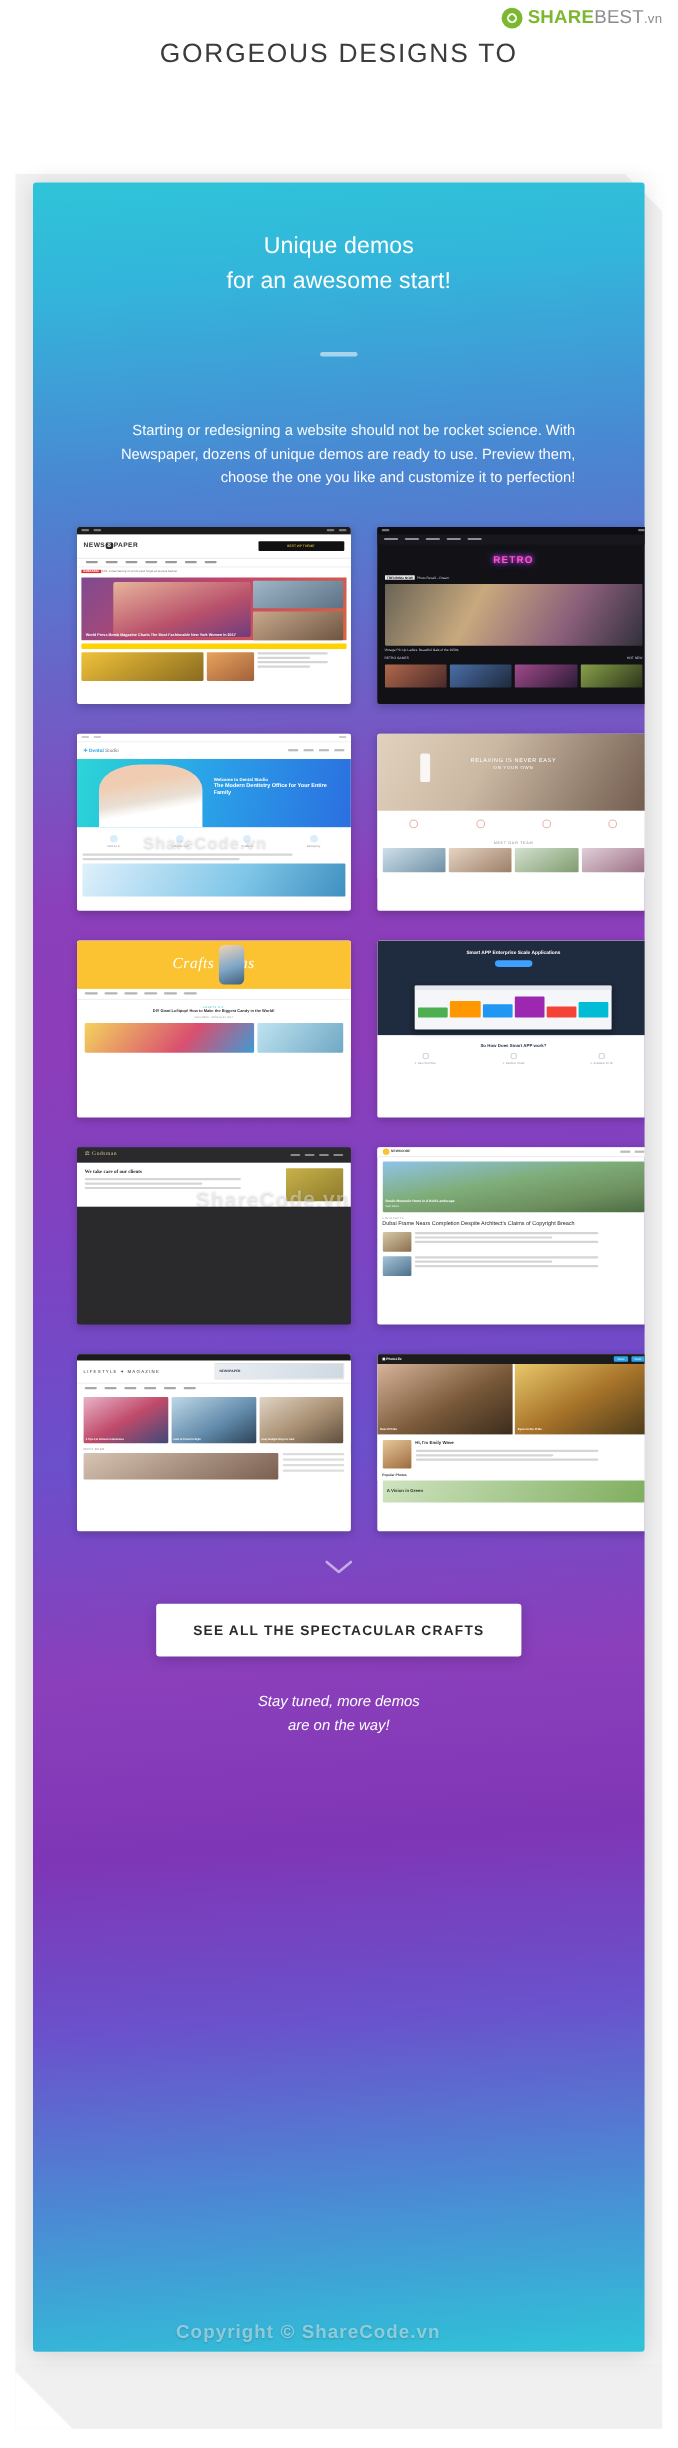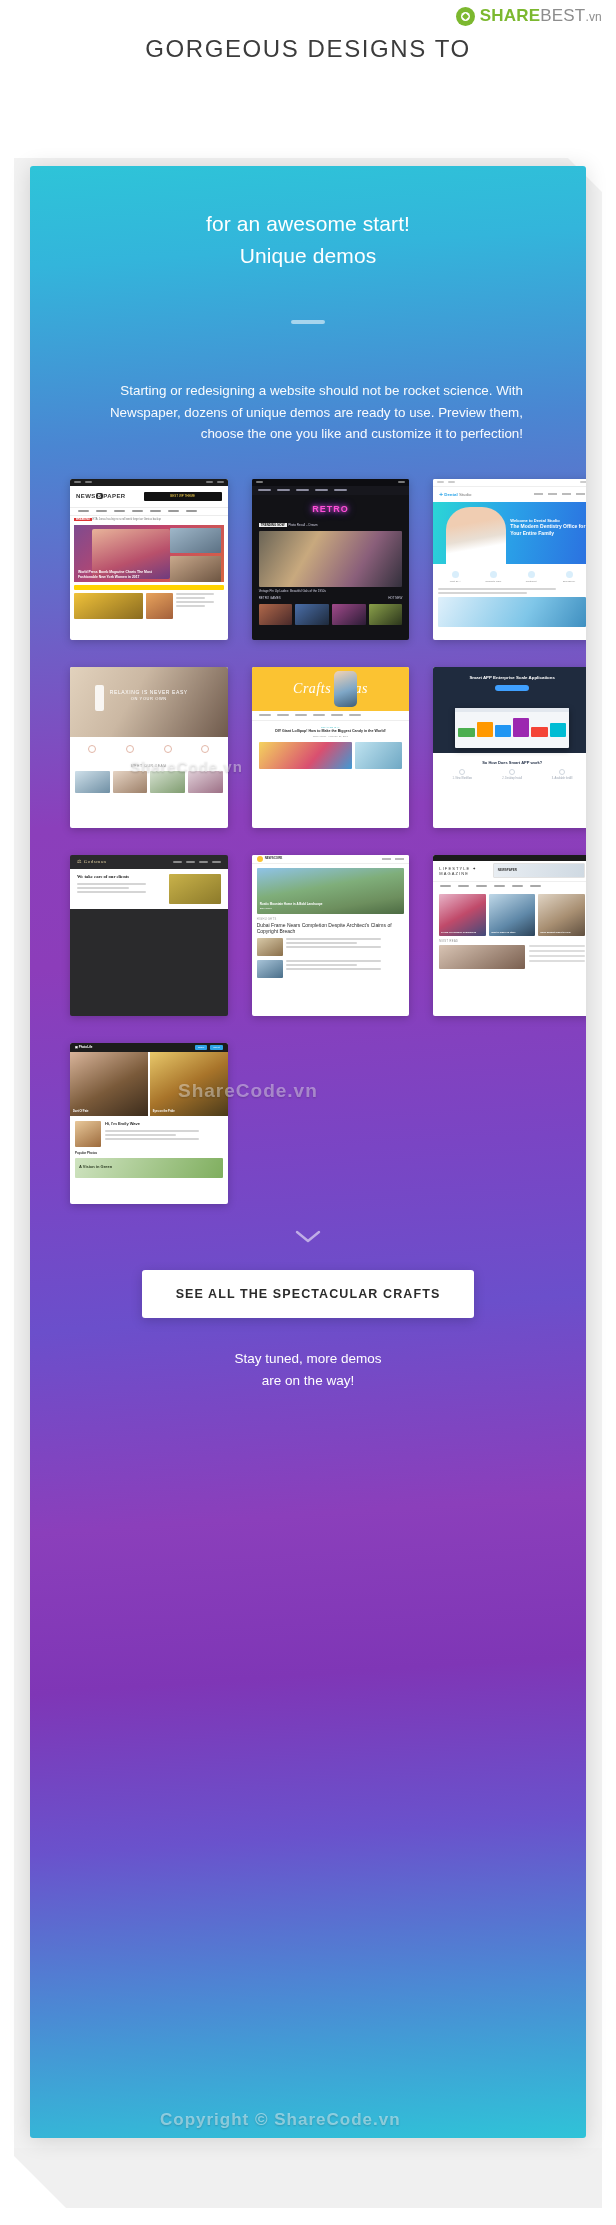--- a/index.html
+++ b/index.html
@@ -93,21 +93,21 @@
   }
   .card-desc {
     margin:56px auto 0; width:430px; text-align:right;
     color:#ffffff; font-size:13.4px; line-height:1.62; font-weight:400;
     opacity:.97;
   }
 
   
   .grid {
     margin:34px auto 0; width:561px;
-    display:grid; grid-template-columns:repeat(3,1fr);
+    display:grid; grid-template-columns:repeat(2,1fr);
     column-gap:24px; row-gap:27px;padding-left:40px;
   }
   .thumb {
     position:relative; height:161px; border-radius:2px; overflow:hidden;
     background:#fff; box-shadow:0 2px 8px rgba(0,0,0,.22);
     font-size:3px; line-height:1.25; color:#333;
   }
 
   
   .t-topbar { height:7px; background:#1b1b1b; display:flex; align-items:center; padding:0 4px; gap:4px; }
@@ -267,21 +267,21 @@
 
   
   .chev { margin:26px auto 0; width:26px; height:14px; }
   .chev svg { display:block; }
   .cta {
     display:block; margin:26px auto 0; width:332px; height:48px; background:#fff;
     border:none; border-radius:3px; color:#2b2b2b; font-size:12.5px; font-weight:700;
     letter-spacing:1.1px; box-shadow:0 3px 12px rgba(0,0,0,.18); cursor:pointer;
     font-family:"Liberation Sans", sans-serif;
   }
-  .stay { margin:30px auto 0; text-align:center; color:#fff; font-size:13.5px; line-height:1.6; font-weight:400; }
+  .stay { margin:30px auto 0; text-align:center; color:#fff; font-size:13.5px; line-height:1.6; font-weight:400;font-style:italic; }
 </style>
 </head>
 <body>
 
 <div class="page">
 
   <div class="backdrop"></div>
   <div class="backdrop-bottom"></div>
 
   <div class="brandbar">
@@ -291,22 +291,22 @@
     <span class="brand-text"><span class="g">SHARE</span><span class="k">BEST</span><span class="vn">.vn</span></span>
   </div>
 
   <div class="headline-wrap">
     <div class="headline-1">GORGEOUS DESIGNS TO</div>
   </div>
 
   <div class="card">
 
     <div class="card-title">
+      <div>Unique demos</div>
       <div>for an awesome start!</div>
-      <div>Unique demos</div>
     </div>
 
     <div class="divider"></div>
 
     <div class="card-desc">Starting or redesigning a website should not be rocket science. With Newspaper, dozens of unique demos are ready to use. Preview them, choose the one you like and customize it to perfection!</div>
 
     <div class="grid">
 
       <div class="thumb t1">
         <div class="t-topbar">

